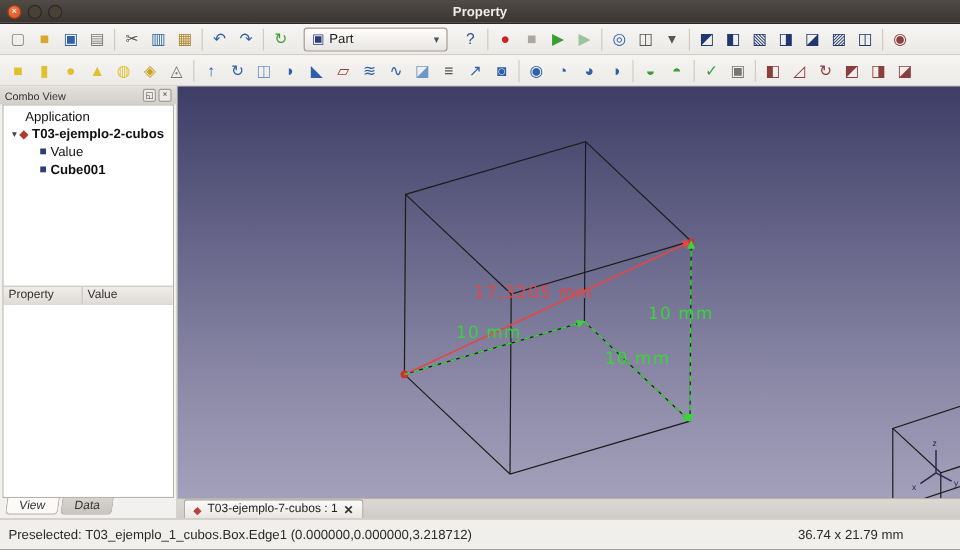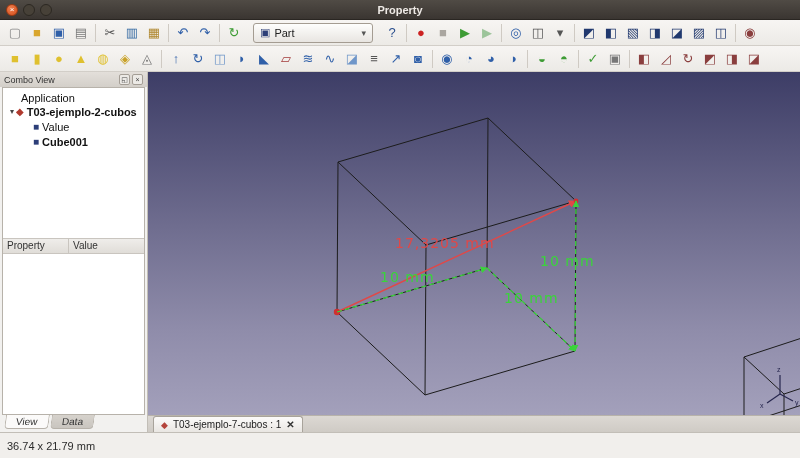--- a/index.html
+++ b/index.html
@@ -461,16 +461,17 @@
         <div class="mdi-tab">
           <span class="mdi-icon">◆</span>
           <span>T03-ejemplo-7-cubos : 1</span>
           <span class="mdi-close">✕</span>
         </div>
       </div>
     </div>
   </div>
 
   <div class="statusbar">
+    <span class="sb-left">Preselected: T03_ejemplo_1_cubos.Box.Edge1 (0.000000,0.000000,3.218712)</span>
     <span class="sb-right">36.74 x 21.79 mm</span>
   </div>
 
 </div>
 
 </body></html>

